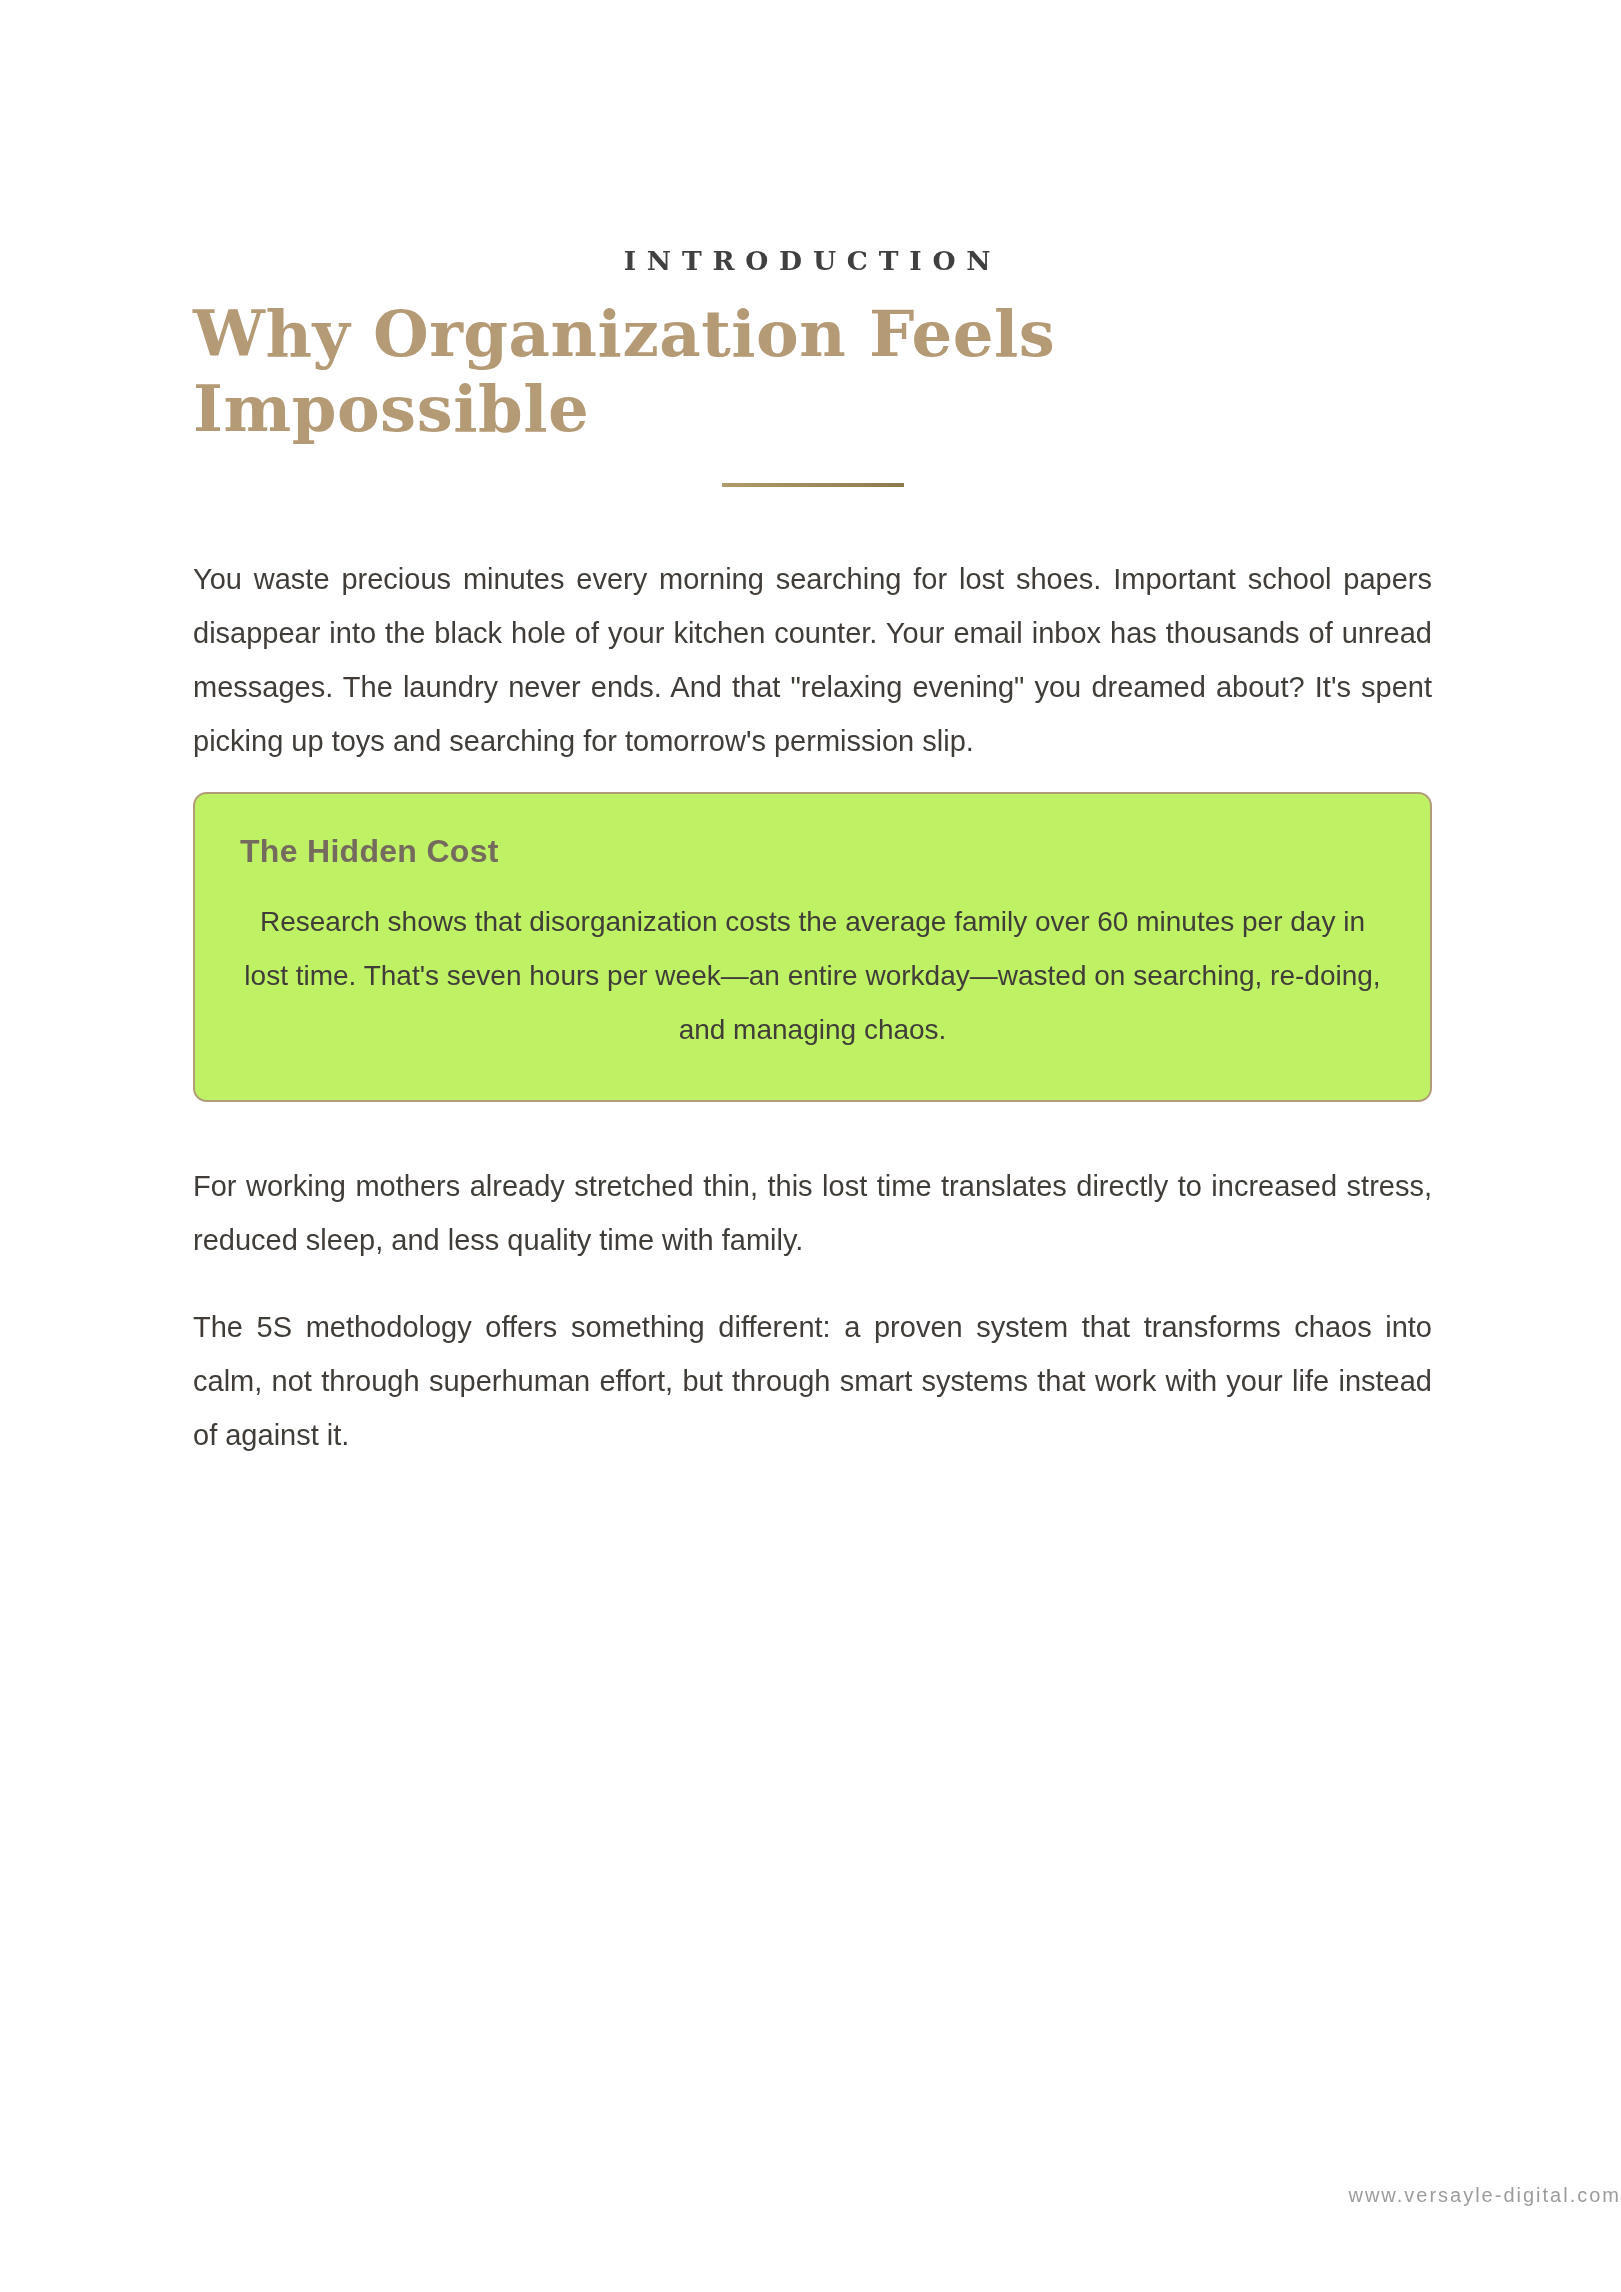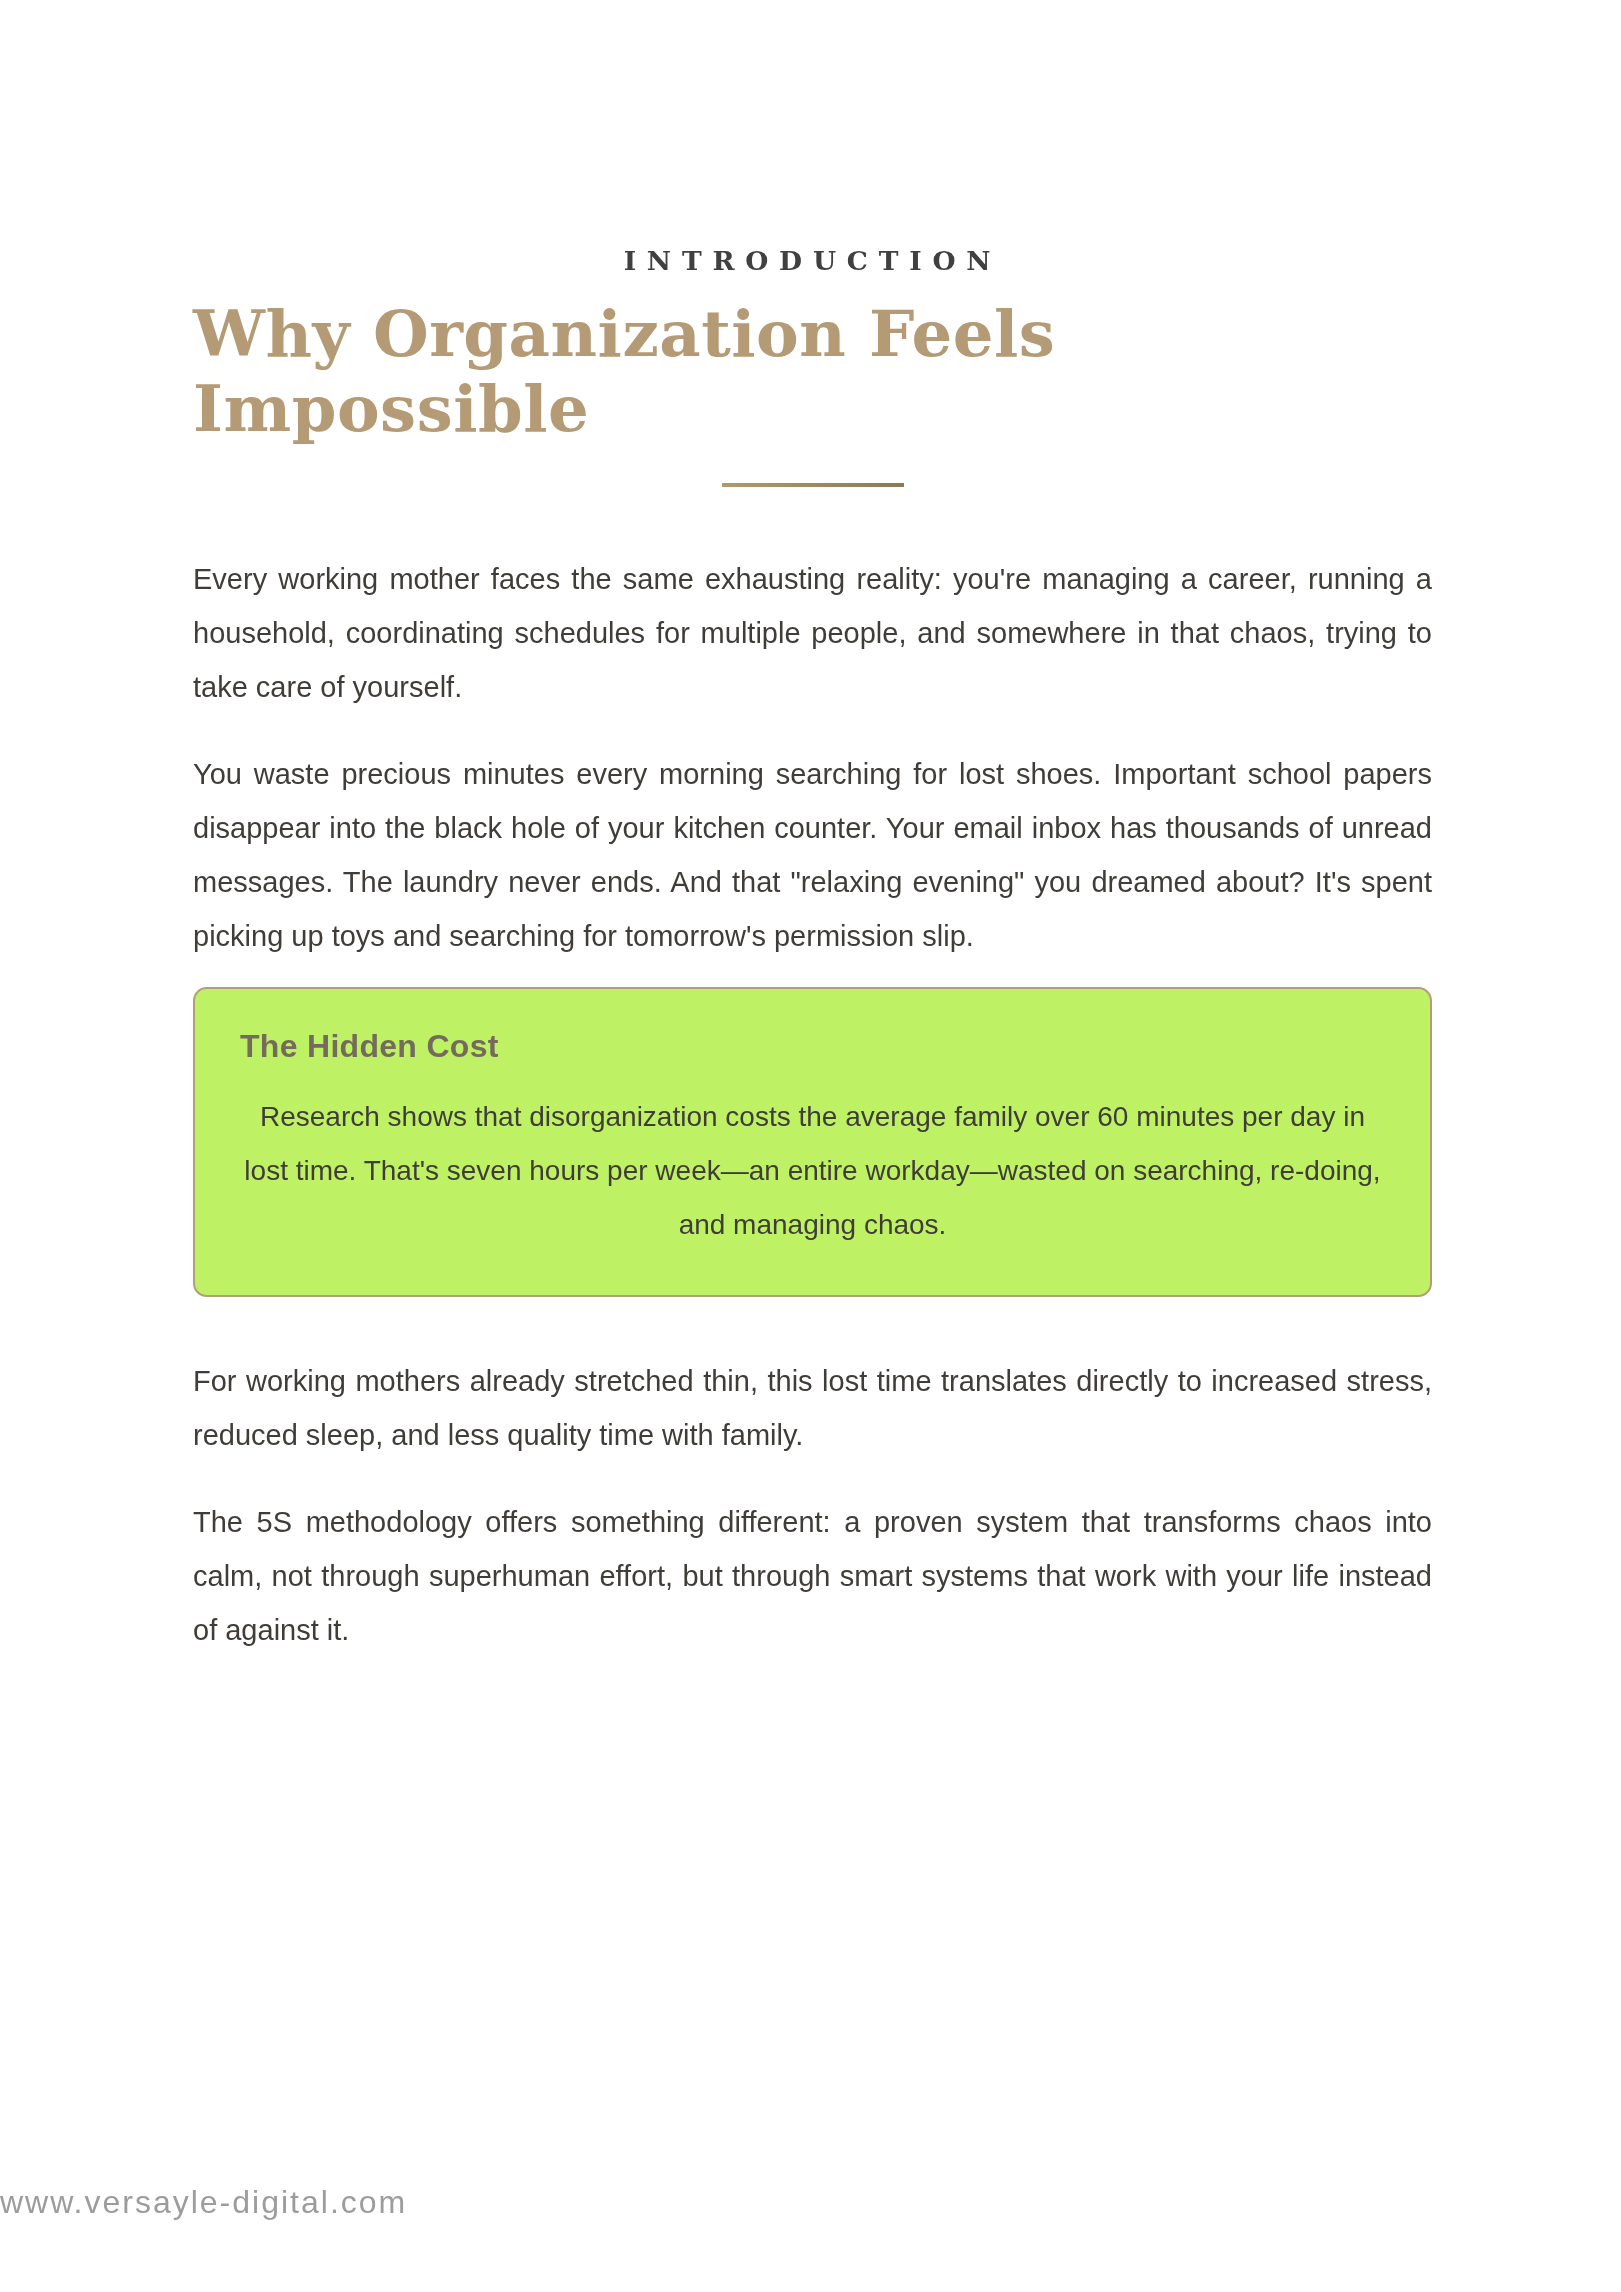--- a/index.html
+++ b/index.html
@@ -88,41 +88,40 @@
     line-height: 54px;
     color: #403d39;
     text-align: center;
   }
 
   .footer {
     position: absolute;
     left: 0;
     width: 100%;
     top: 2184px;
-    text-align: left;
-    font-size: 32px;
+    text-align: right;
+    font-size: 20px;
     font-weight: 300;
     letter-spacing: 2px;
     color: #9c9c9c;
   }
 </style>
 </head>
 <body>
 
 <div class="page">
   <div class="content">
 
     <div class="eyebrow">INTRODUCTION</div>
 
     <h1 class="title">Why Organization Feels Impossible</h1>
 
     <div class="divider"></div>
 
     <div class="body-copy">
-      <p class="para">Every working mother faces the same exhausting reality: you're managing a career, running a household, coordinating schedules for multiple people, and somewhere in that chaos, trying to take care of yourself.</p>
       <p class="para">You waste precious minutes every morning searching for lost shoes. Important school papers disappear into the black hole of your kitchen counter. Your email inbox has thousands of unread messages. The laundry never ends. And that "relaxing evening" you dreamed about? It's spent picking up toys and searching for tomorrow's permission slip.</p>
     </div>
 
     <div class="callout">
       <div class="callout-heading">The Hidden Cost</div>
       <div class="callout-body">Research shows that disorganization costs the average family over 60 minutes per day in lost time. That's seven hours per week—an entire workday—wasted on searching, re-doing, and managing chaos.</div>
     </div>
 
     <div>
       <p class="para">For working mothers already stretched thin, this lost time translates directly to increased stress, reduced sleep, and less quality time with family.</p>

